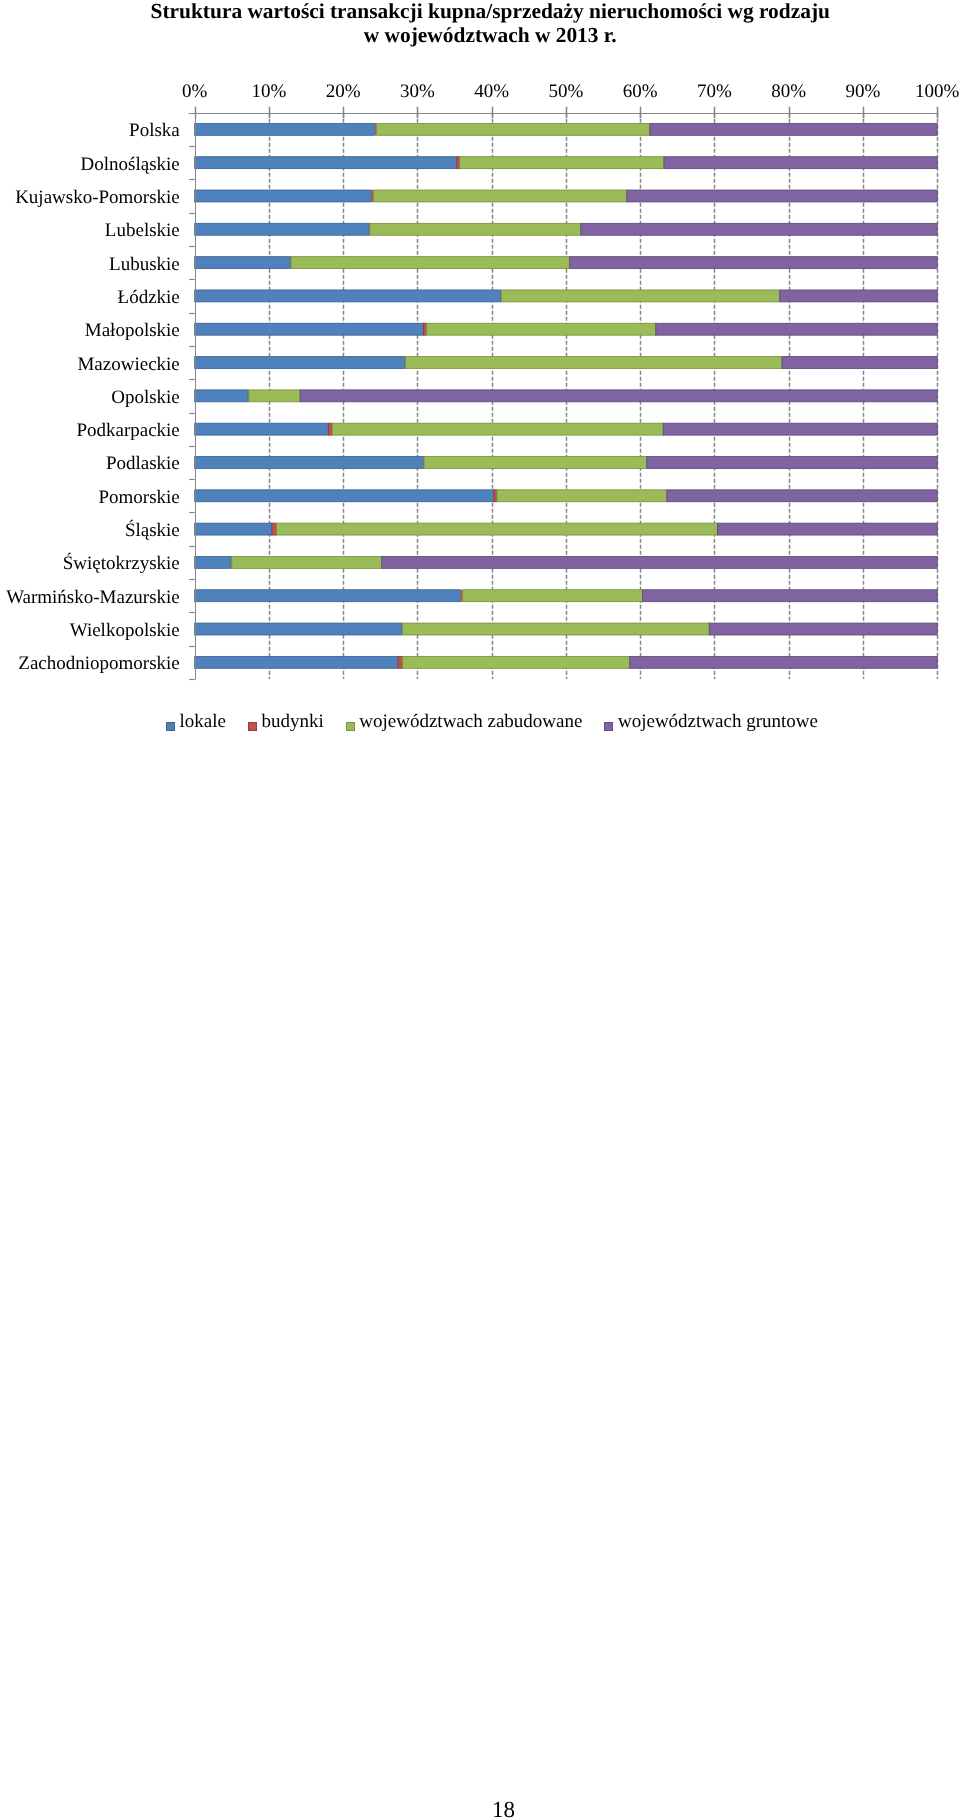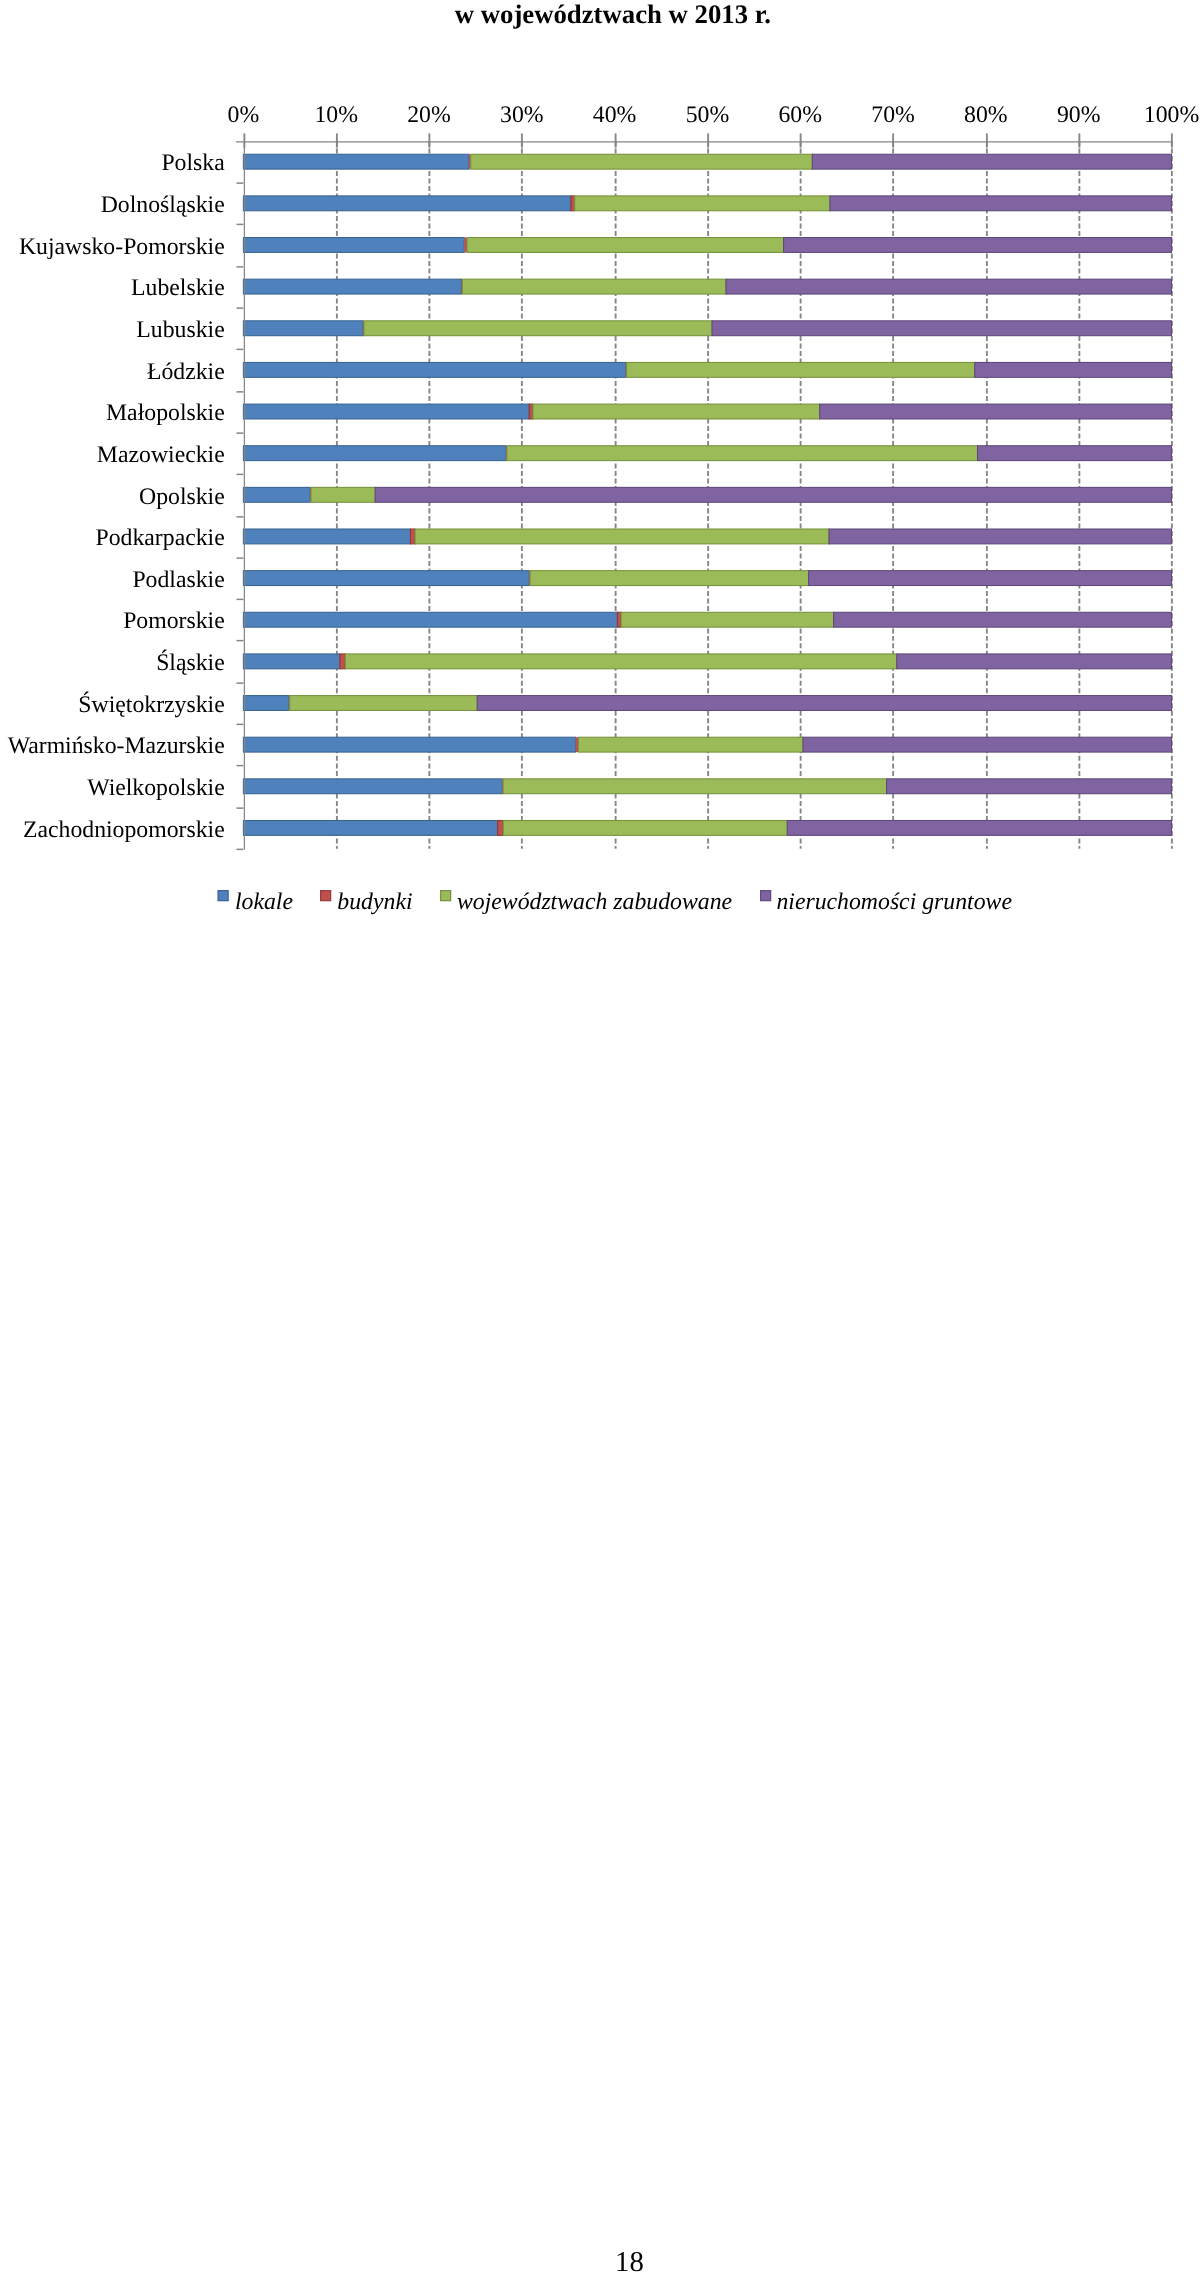--- a/index.html
+++ b/index.html
@@ -20,38 +20,39 @@
     color:#000; letter-spacing:0;
   }
   .chart-title .l2 { display:block; }
 
   
   #chart { position:absolute; left:0; top:0; width:960px; height:700px; }
 
   
   .legend { position:absolute; left:0; top:710px; width:984px; height:22px;
             display:flex; justify-content:center; align-items:center; }
-  .legend-item { display:flex; align-items:flex-start;font-style:italic; }
+  .legend-item { display:flex; align-items:flex-end; }
   .legend-item + .legend-item { margin-left:22px; }
   .legend-swatch { width:9px; height:9px; display:inline-block; margin-right:4.5px;
                    box-sizing:border-box; border:0.7px solid rgba(0,0,0,0.22); }
   .legend-label { font-size:19px; color:#000; line-height:19px; }
 
   
   .page-number {
     position:absolute; left:0; top:1797px; width:1007px; text-align:center;
     font-size:23px; color:#000; line-height:normal;
   }
 </style>
 </head>
 <body>
 
 <div class="page">
 
   <div class="chart-title">
+    <span>Struktura wartości transakcji kupna/sprzedaży nieruchomości wg rodzaju</span>
     <span class="l2">w województwach w 2013 r.</span>
   </div>
 
   <svg id="chart" viewBox="0 0 960 700" width="960" height="700">
       <g>
         <line x1="269.5" y1="112.7" x2="269.5" y2="679" stroke="#868686" stroke-width="1.5" stroke-dasharray="4,2"></line>
         <line x1="343.5" y1="112.7" x2="343.5" y2="679" stroke="#868686" stroke-width="1.5" stroke-dasharray="4,2"></line>
         <line x1="417.5" y1="112.7" x2="417.5" y2="679" stroke="#868686" stroke-width="1.5" stroke-dasharray="4,2"></line>
         <line x1="492.5" y1="112.7" x2="492.5" y2="679" stroke="#868686" stroke-width="1.5" stroke-dasharray="4,2"></line>
         <line x1="566.5" y1="112.7" x2="566.5" y2="679" stroke="#868686" stroke-width="1.5" stroke-dasharray="4,2"></line>
@@ -203,19 +204,19 @@
       <div class="legend-item">
         <span class="legend-swatch" style="background: rgb(192, 80, 77);"></span>
         <span class="legend-label">budynki</span>
       </div>
       <div class="legend-item">
         <span class="legend-swatch" style="background: rgb(155, 187, 89);"></span>
         <span class="legend-label">województwach zabudowane</span>
       </div>
       <div class="legend-item">
         <span class="legend-swatch" style="background: rgb(128, 100, 162);"></span>
-        <span class="legend-label">nieruchomości gruntowe</span>
+        <span class="legend-label">województwach gruntowe</span>
       </div>
     </div>
 
   <div class="page-number">18</div>
 
 </div>
 
 </body></html>

